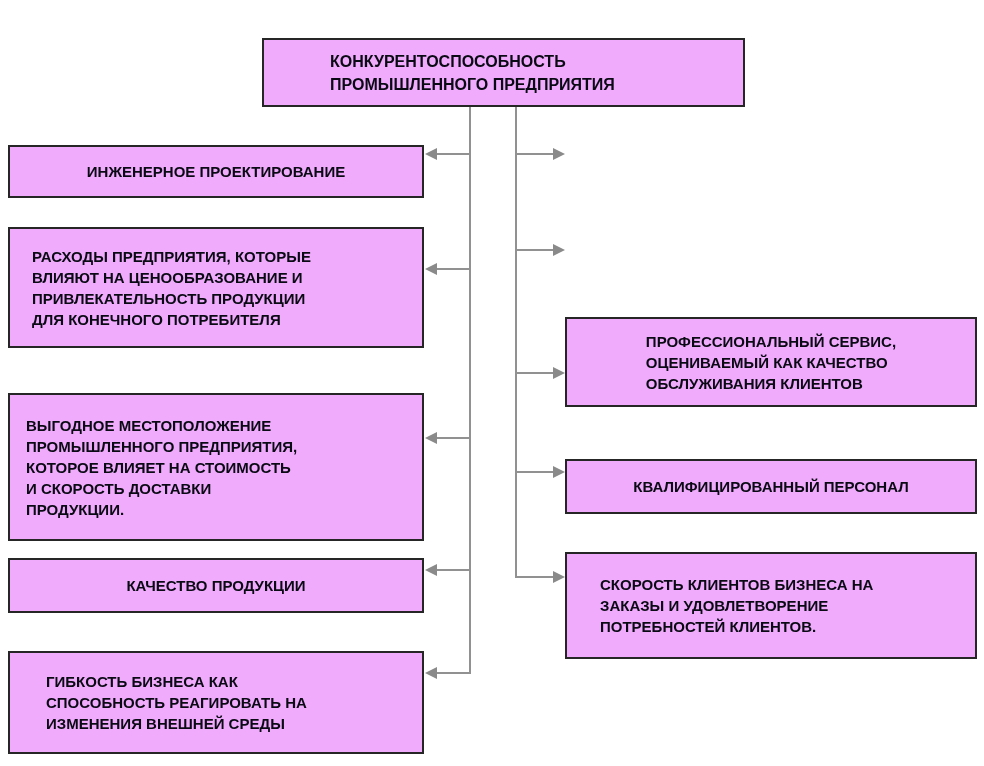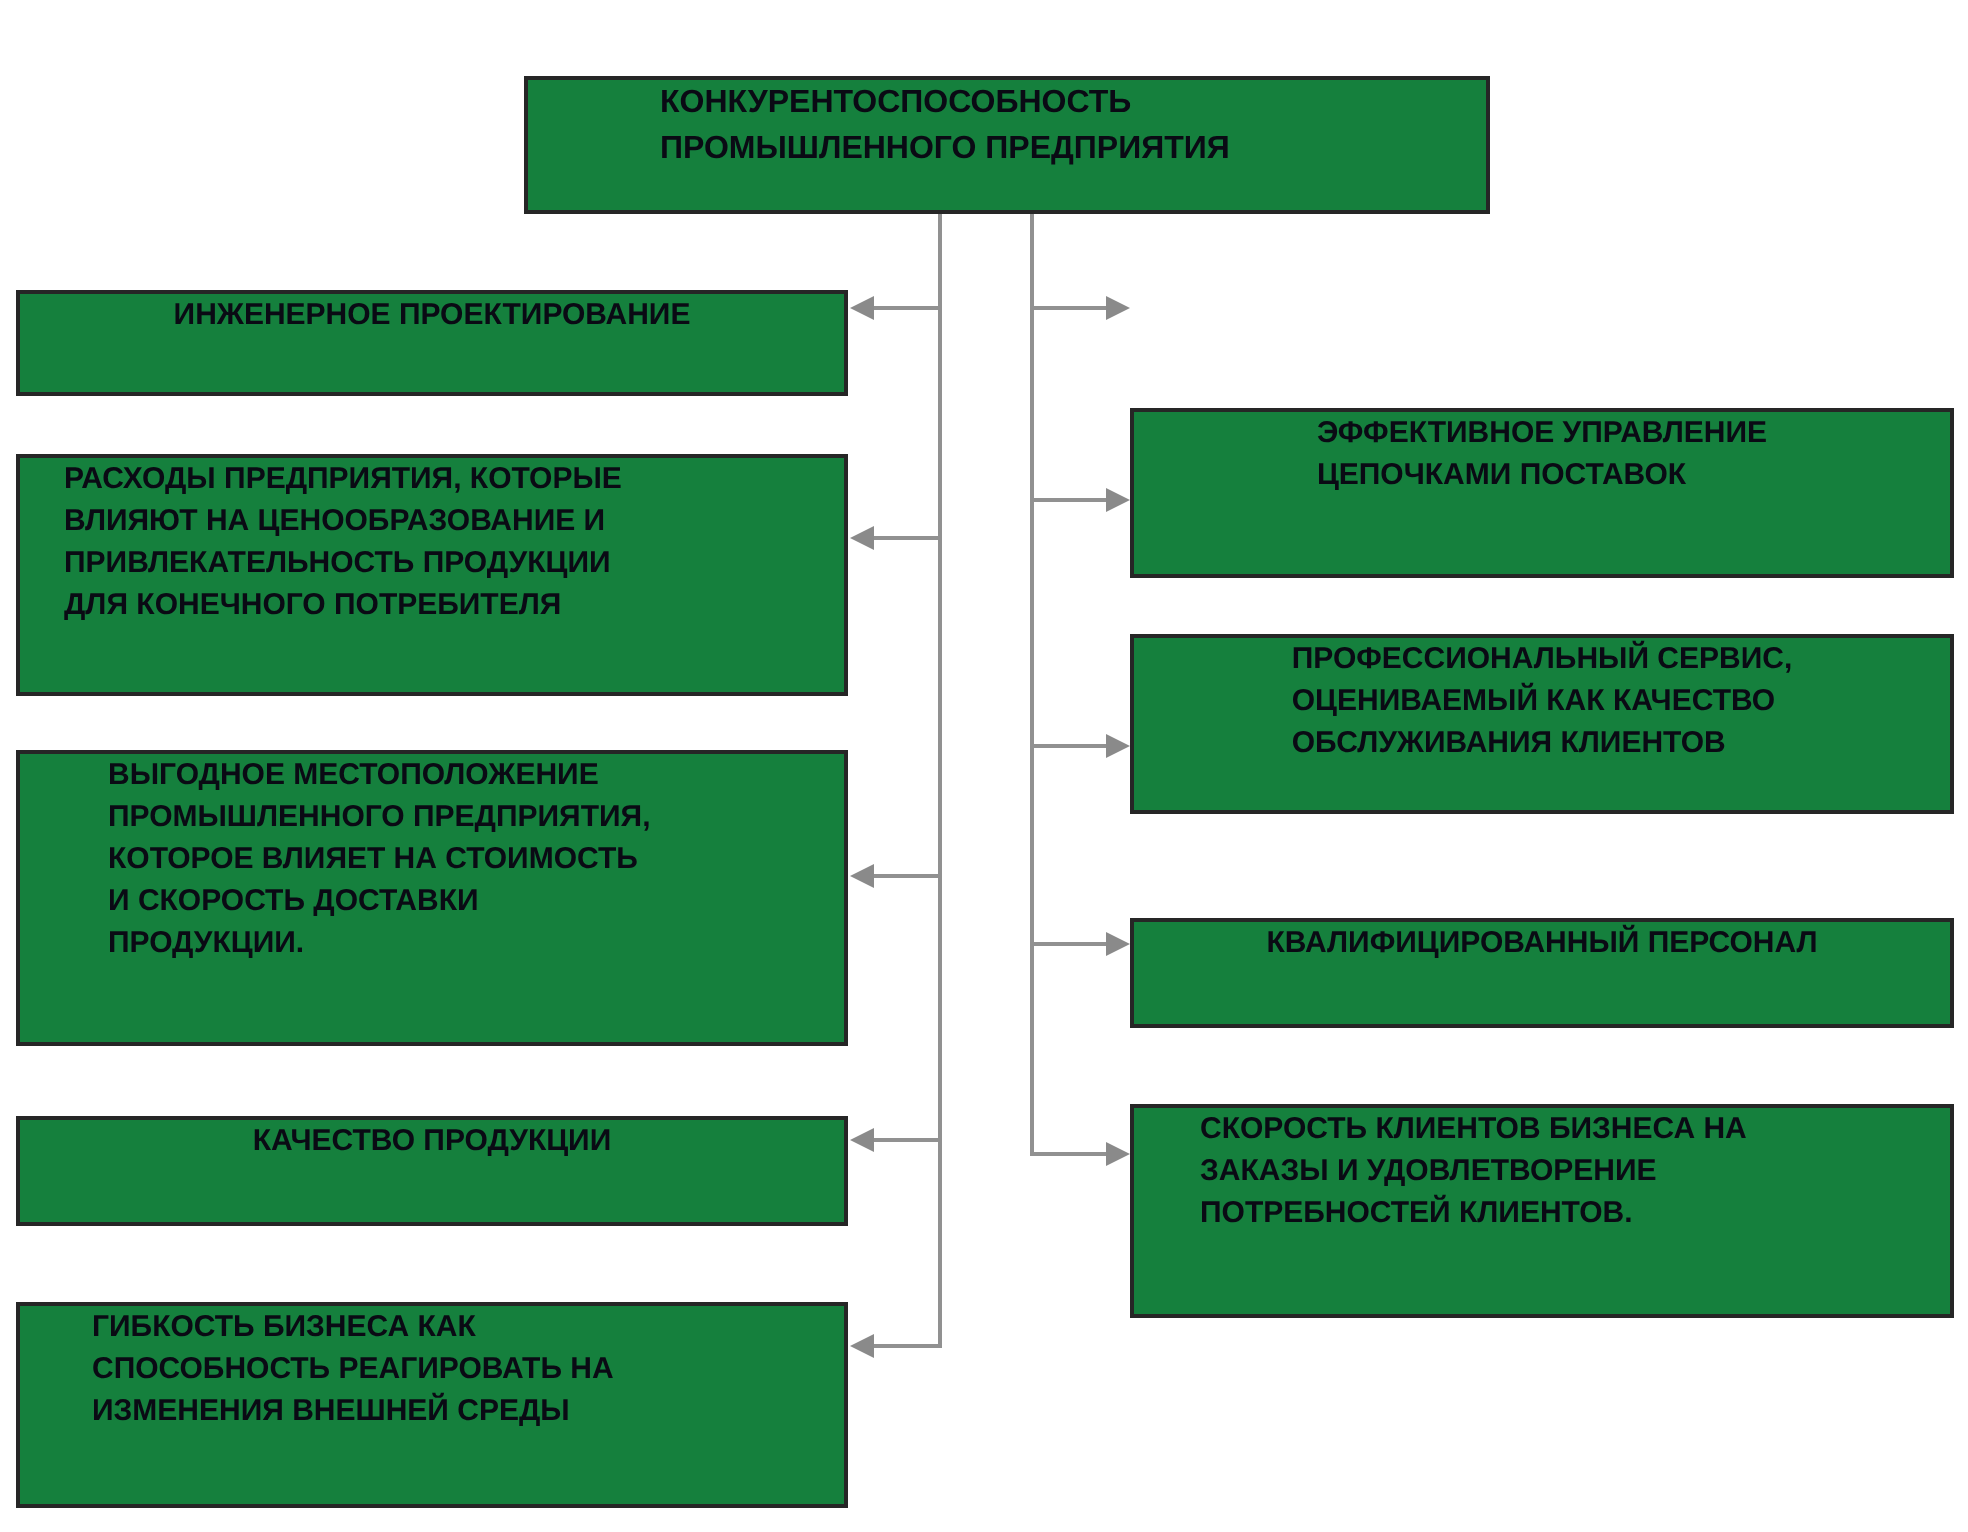--- a/index.html
+++ b/index.html
@@ -1,35 +1,35 @@
 <!DOCTYPE html>
 <html><head>
 <meta charset="utf-8">
 <style>
   html,body{margin:0;padding:0;background:#ffffff;}
   .canvas{
     position:relative;width:984px;height:766px;background:#ffffff;overflow:hidden;
     font-family:"Liberation Sans","DejaVu Sans",sans-serif;
   }
   .box{
-    position:absolute;background:#15803d;border:2px solid #262626;
-    display:flex;box-sizing:border-box;
+    position:absolute;background:#f0abfc;border:2px solid #262626;
+    display:flex;align-items:center;box-sizing:border-box;
     font-weight:bold;color:#0a0a14;font-size:15px;line-height:21px;
   }
   .box-text{white-space:pre-line;}
   .center{justify-content:center;text-align:center;margin-top:16px;}
   .blockcenter{justify-content:center;text-align:left;}
   .leftpad{justify-content:flex-start;text-align:left;margin-top:29px;}
 
   
   .root{left:262px;top:38px;width:483px;height:69px;font-size:16px;line-height:23px;padding-left:66px;}
   
   .l1{left:8px;top:129px;width:416px;height:53px;}
   .l2{left:8px;top:198px;width:416px;height:121px;padding-left:22px;padding-right:6px;}
-  .l3{left:8px;top:346px;width:416px;height:148px;padding-left:44px;padding-right:6px;}
+  .l3{left:8px;top:364px;width:416px;height:148px;padding-left:16px;padding-right:6px;}
   .l4{left:8px;top:542px;width:416px;height:55px;}
   .l5{left:8px;top:622px;width:416px;height:103px;padding-left:36px;padding-right:6px;}
   
   .r1{left:565px;top:129px;width:412px;height:48px;}
   .r2{left:565px;top:204px;width:412px;height:85px;}
   .r3{left:565px;top:317px;width:412px;height:90px;}
   .r4{left:565px;top:443px;width:412px;height:55px;}
   .r5{left:565px;top:523px;width:412px;height:107px;padding-left:33px;padding-right:6px;}
 
   
@@ -78,24 +78,20 @@
   </div>
   <div class="box l4 center">
     <span class="box-text">КАЧЕСТВО ПРОДУКЦИИ</span>
   </div>
   <div class="box l5 leftpad">
     <span class="box-text">ГИБКОСТЬ БИЗНЕСА КАК
 СПОСОБНОСТЬ РЕАГИРОВАТЬ НА
 ИЗМЕНЕНИЯ ВНЕШНЕЙ СРЕДЫ</span>
   </div>
 
-  <div class="box r2 blockcenter">
-    <span class="box-text">ЭФФЕКТИВНОЕ УПРАВЛЕНИЕ
-ЦЕПОЧКАМИ ПОСТАВОК</span>
-  </div>
   <div class="box r3 blockcenter">
     <span class="box-text">ПРОФЕССИОНАЛЬНЫЙ СЕРВИС,
 ОЦЕНИВАЕМЫЙ КАК КАЧЕСТВО
 ОБСЛУЖИВАНИЯ КЛИЕНТОВ</span>
   </div>
   <div class="box r4 center">
     <span class="box-text">КВАЛИФИЦИРОВАННЫЙ ПЕРСОНАЛ</span>
   </div>
   <div class="box r5 leftpad">
     <span class="box-text">СКОРОСТЬ КЛИЕНТОВ БИЗНЕСА НА

